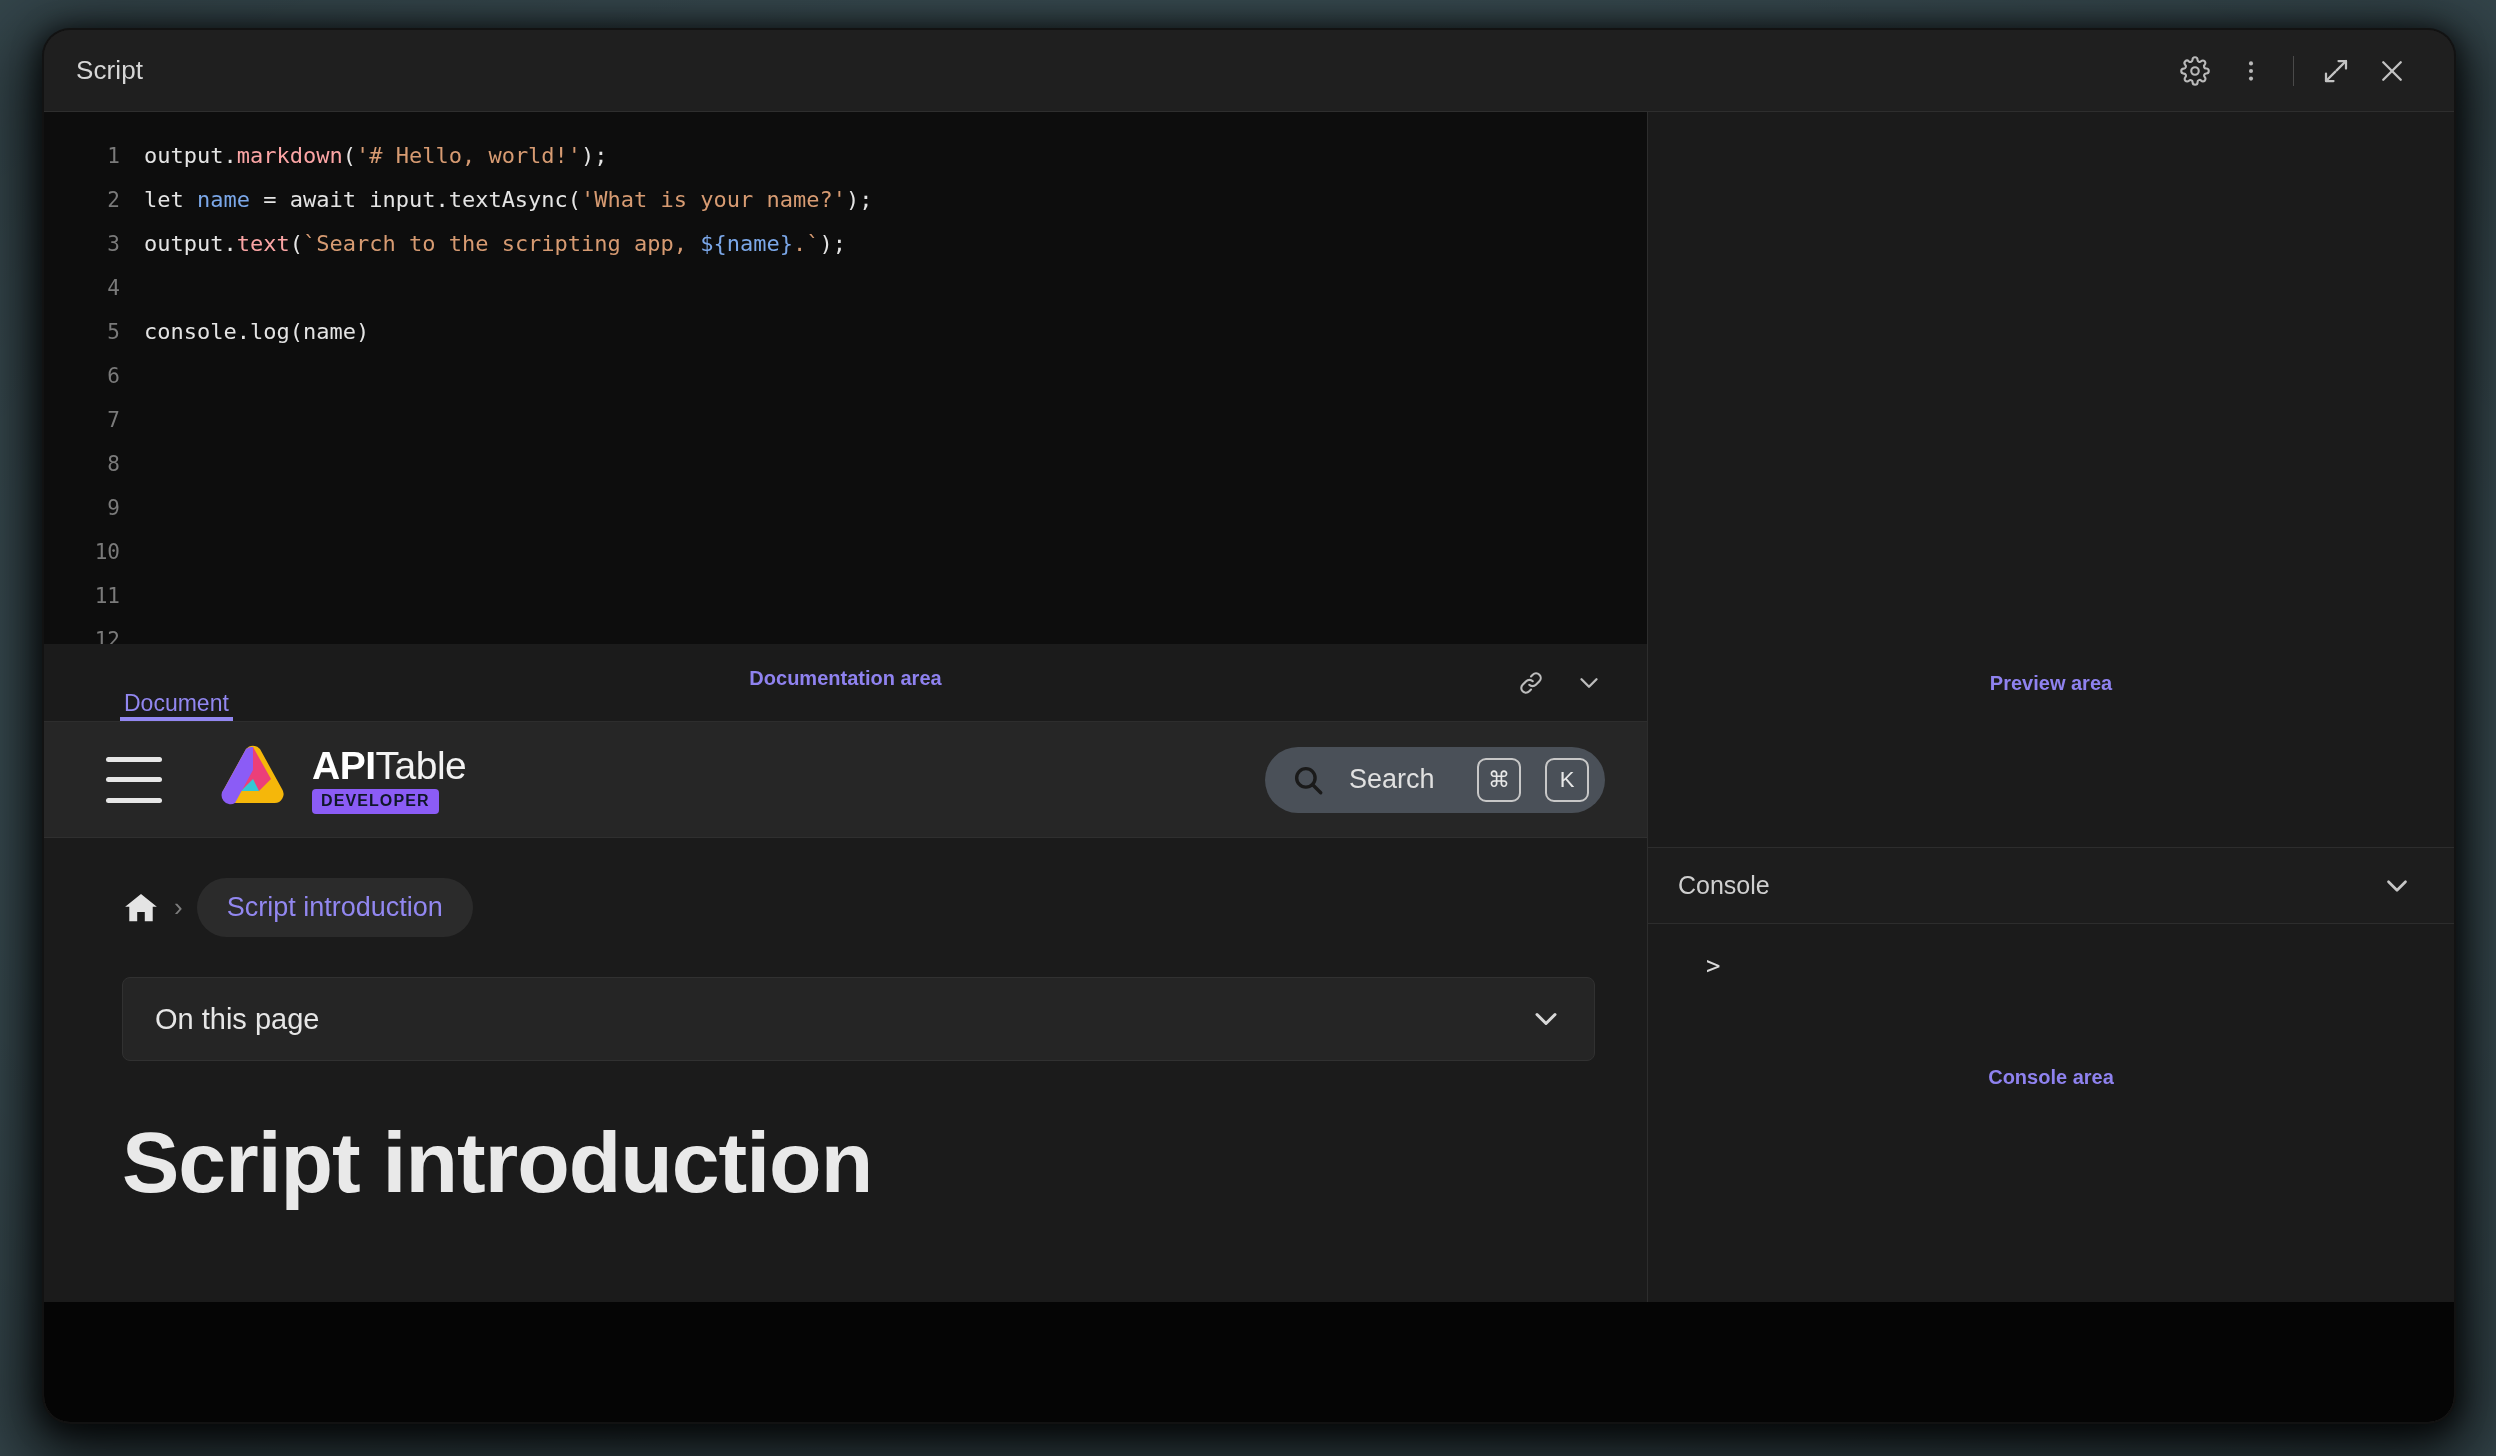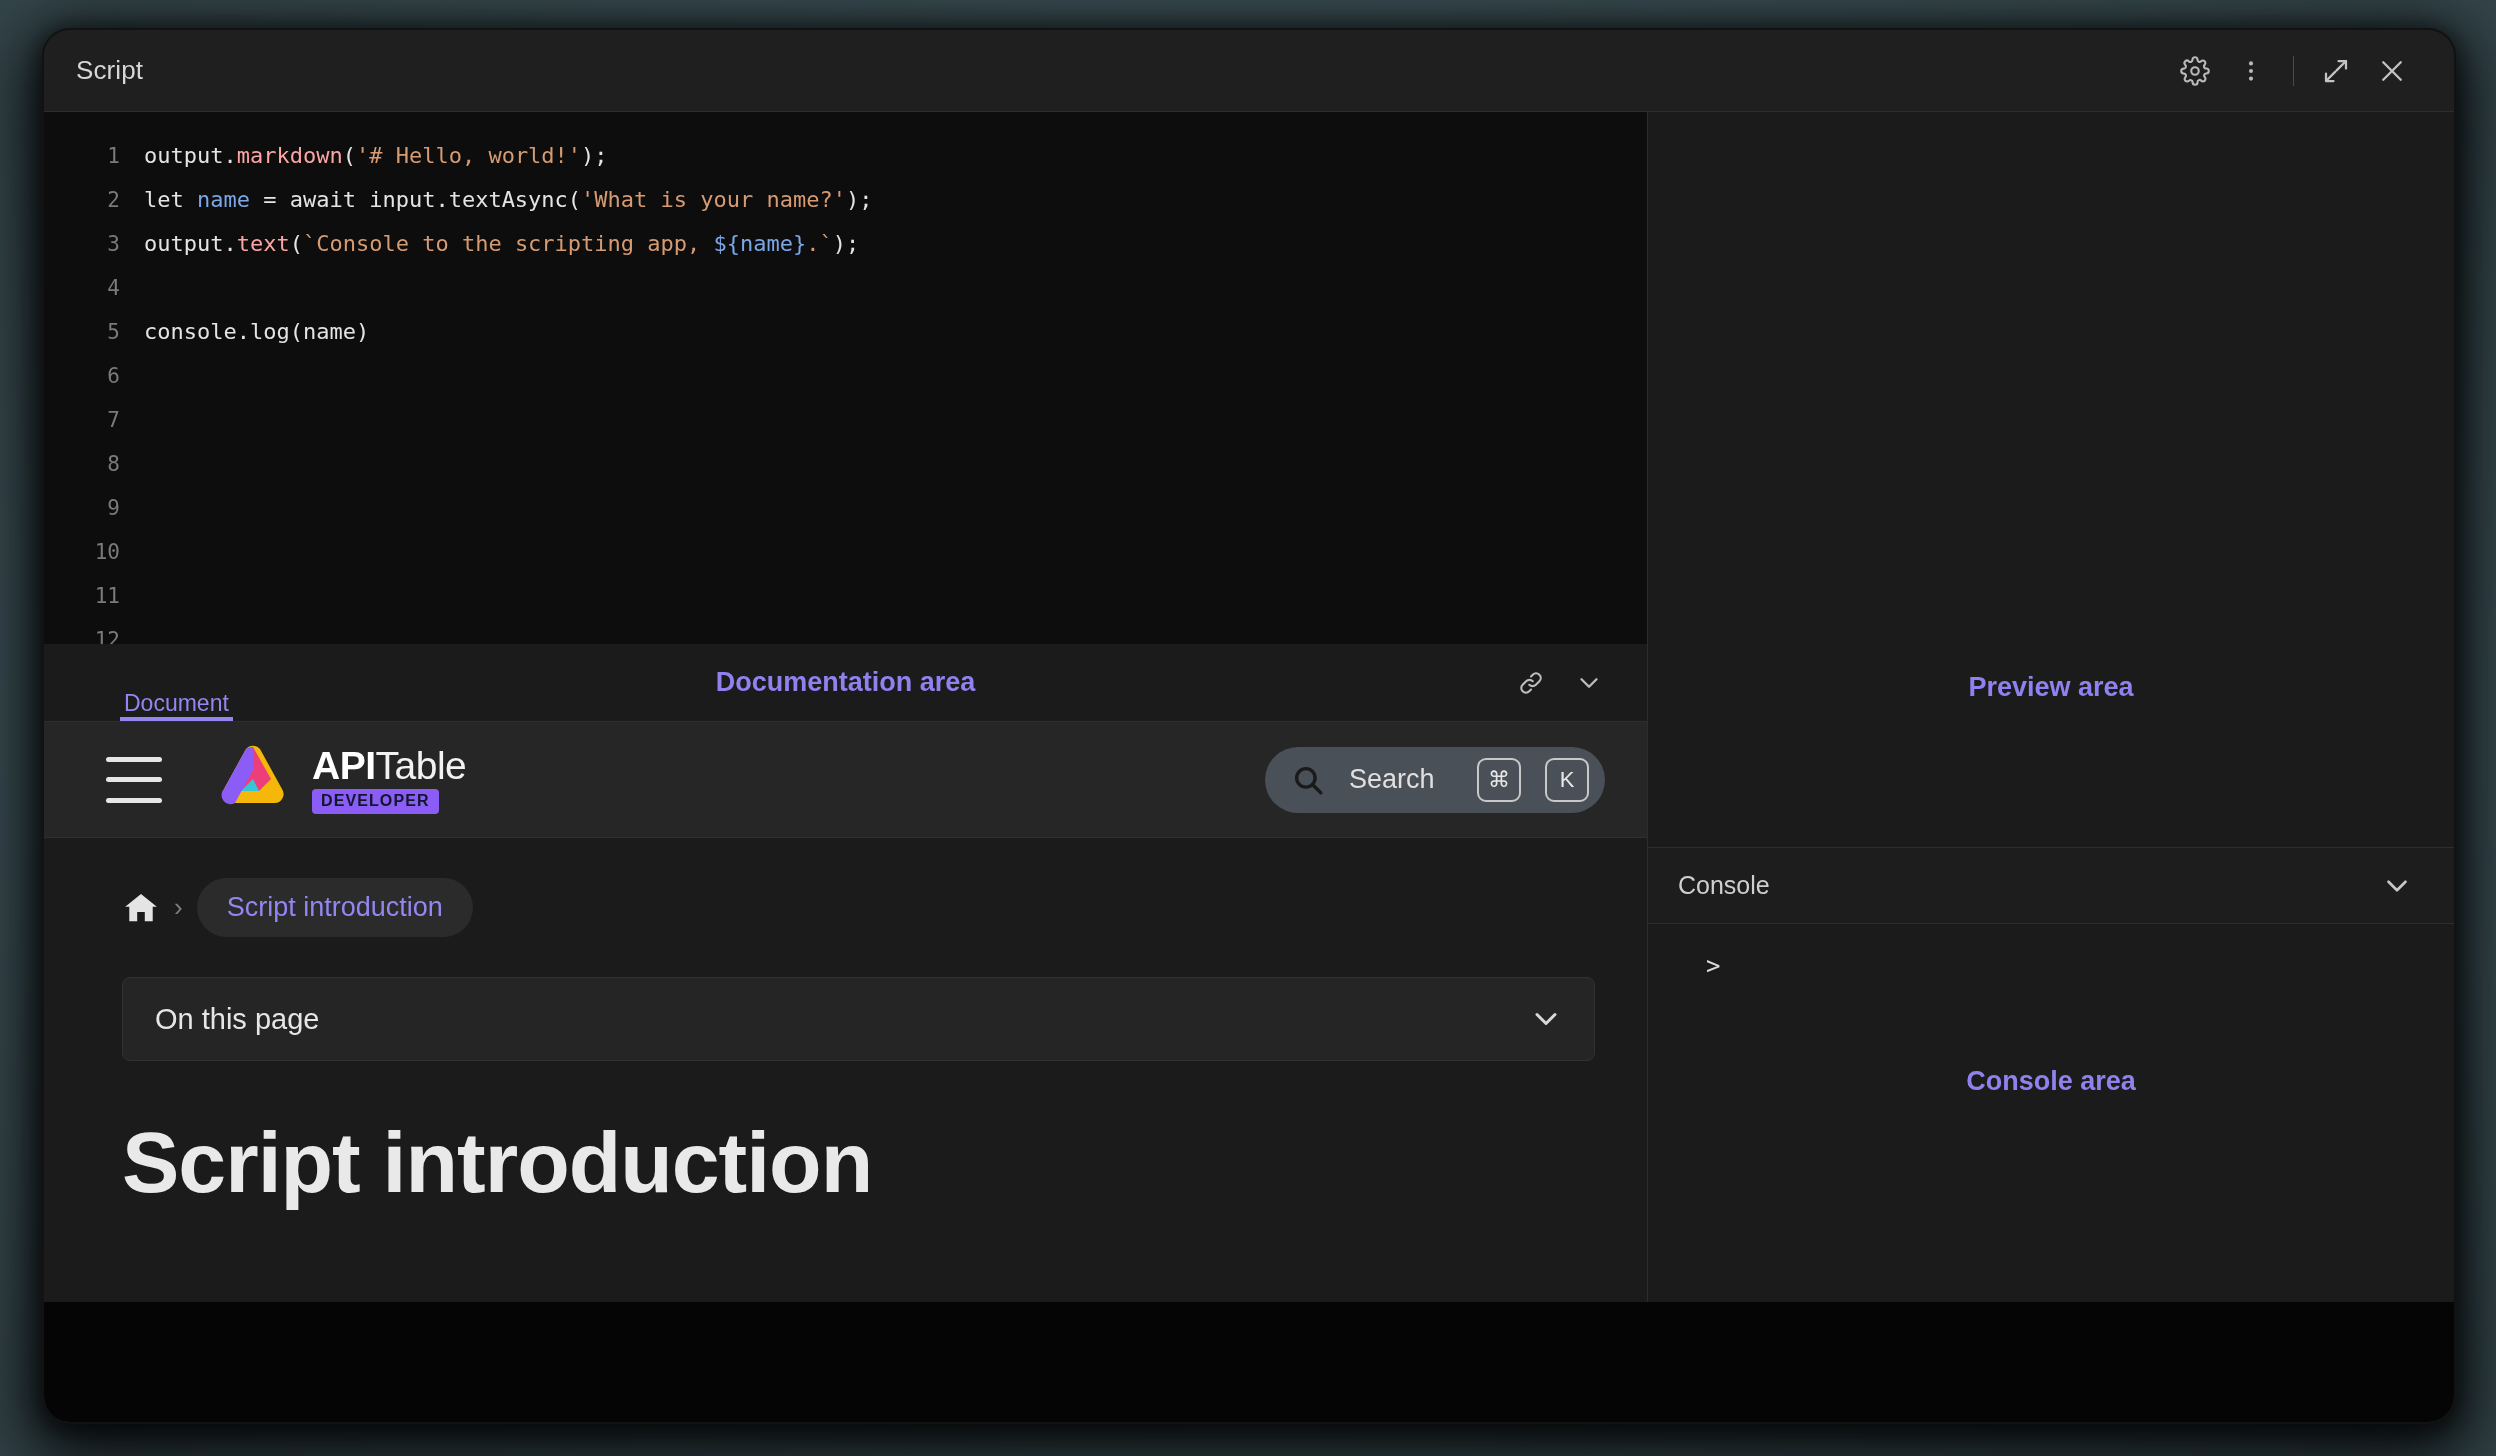--- a/index.html
+++ b/index.html
@@ -156,21 +156,21 @@
   }
   .lt { white-space: pre; color: #e4e4e4; }
   .tok-prop   { color: #fca5a5; }
   .tok-str    { color: #d79b72; }
   .tok-var    { color: #7ba7e8; }
   .tok-plain  { color: #e4e4e4; }
 
   .area-label {
     position: absolute;
     color: #8f82ef;
-    font-size: 27px;
+    font-size: 20px;
     font-weight: bold;
     white-space: nowrap;
     pointer-events: none;
   }
 
   
   #doc-tabbar {
     flex: 0 0 78px;
     background: #1b1b1b;
     border-bottom: 1px solid #2d2d2d;
@@ -421,21 +421,21 @@
             <div class="code-line">
               <span class="ln">1</span>
               <span class="lt"><span class="tok-plain">output.</span><span class="tok-prop">markdown</span><span class="tok-plain">(</span><span class="tok-str">'# Hello, world!'</span><span class="tok-plain">);</span></span>
             </div>
             <div class="code-line">
               <span class="ln">2</span>
               <span class="lt"><span class="tok-plain">let </span><span class="tok-var">name</span><span class="tok-plain"> = await input.textAsync(</span><span class="tok-str">'What is your name?'</span><span class="tok-plain">);</span></span>
             </div>
             <div class="code-line">
               <span class="ln">3</span>
-              <span class="lt"><span class="tok-plain">output.</span><span class="tok-prop">text</span><span class="tok-plain">(</span><span class="tok-str">`Console to the scripting app, </span><span class="tok-var">${name}</span><span class="tok-str">.`</span><span class="tok-plain">);</span></span>
+              <span class="lt"><span class="tok-plain">output.</span><span class="tok-prop">text</span><span class="tok-plain">(</span><span class="tok-str">`Search to the scripting app, </span><span class="tok-var">${name}</span><span class="tok-str">.`</span><span class="tok-plain">);</span></span>
             </div>
             <div class="code-line">
               <span class="ln">4</span>
               <span class="lt"></span>
             </div>
             <div class="code-line">
               <span class="ln">5</span>
               <span class="lt"><span class="tok-plain">console.log(name)</span></span>
             </div>
             <div class="code-line">

